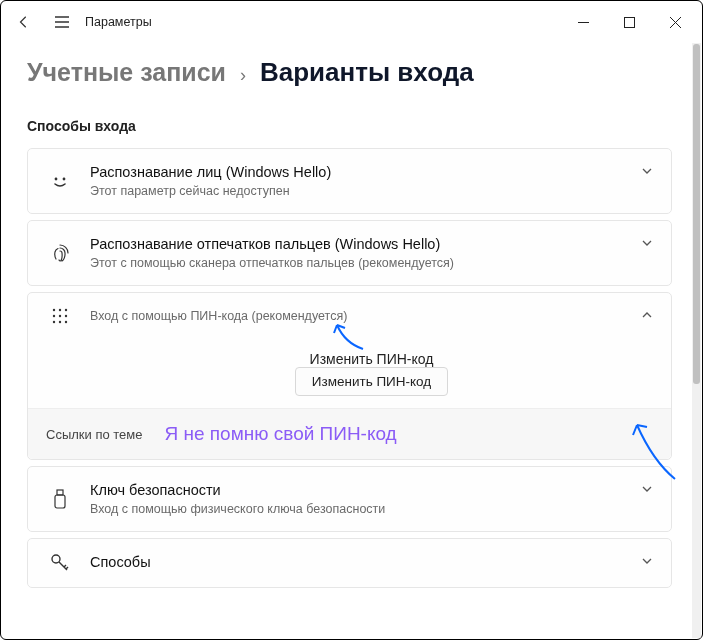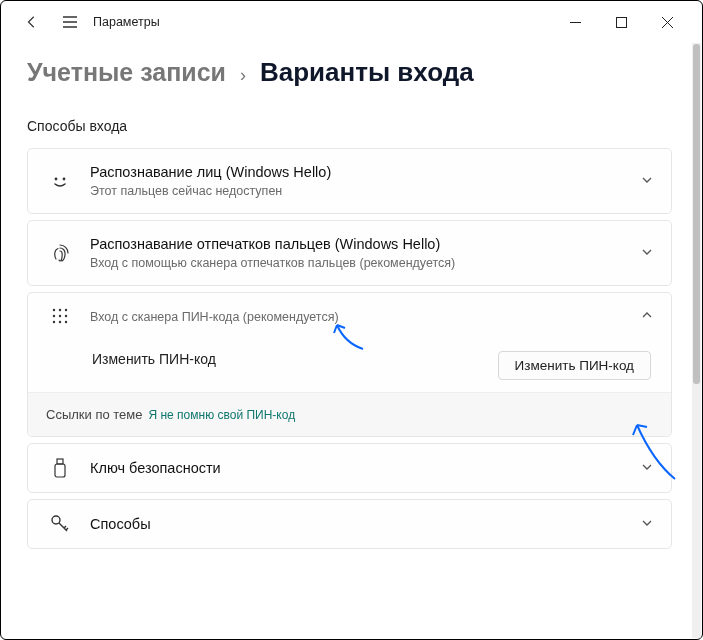--- a/index.html
+++ b/index.html
@@ -10,21 +10,21 @@
     height: 640px;
     overflow: hidden;
     position: relative;
     border: 1px solid #000;
     border-radius: 6px;
   }
   .titlebar {
     display: flex;
     align-items: center;
     height: 42px;
-    padding: 0 12px;
+    padding: 0 4px;
   }
   .titlebar .back-btn { width: 38px; display:flex; justify-content:center; align-items:center; height:42px; cursor:pointer; }
   .titlebar .menu-btn { width: 38px; display:flex; justify-content:center; align-items:center; height:42px; cursor:pointer; }
   .titlebar .title { font-size: 12.5px; color:#222; padding-left:4px; }
   .titlebar .spacer { flex:1; }
   .win-controls { display:flex; }
   .win-btn { width:46px; height:42px; display:flex; align-items:center; justify-content:center; cursor:pointer; }
   .content {
     padding: 6px 24px 17px 26px;
     height: calc(100% - 42px);
@@ -39,75 +39,76 @@
     margin-top: 8px;
   }
   .breadcrumb .crumb {
     font-size: 25px;
     color:#777;
     font-weight: 600;
     cursor:pointer;
   }
   .breadcrumb .sep { font-size: 18px; color:#777; font-weight:400; }
   .breadcrumb .current { font-size: 26px; color:#0f172a; font-weight:600; }
-  .section-label { font-size: 14px; font-weight:400; color:#222; margin-bottom: 14px; }
+  .section-label { font-size: 14px; font-weight:700; color:#222; margin-bottom: 14px; }
   .card {
     border: 1px solid #e6e6e6;
     border-radius: 5px;
     background: #fefefe;
     margin-bottom: 6px;
   }
   .card-header {
     display:flex;
-    align-items:center;
     padding: 14px 18px 14px 14px;
     cursor:pointer;
   }
   .card-icon {
     width: 36px;
     display:flex;
     justify-content:center;
     align-items:center;
     color:#333;
     flex-shrink:0;
   }
   .card-text { flex:1; padding-left: 12px; }
   .card-title { font-size: 14.5px; color:#111; line-height:1.3; }
   .card-sub { font-size: 12.5px; color:#6a6a6a; line-height:1.3; margin-top:1px; }
   .chev { color:#555; flex-shrink:0; }
   .expanded-body {
     padding: 0;
   }
   .action-row {
     display:flex;
+    align-items:center;
     justify-content:space-between;
     padding: 12px 20px 12px 64px;
+    flex-direction: column;
   }
   .action-label { font-size:14px; color:#222; }
   .btn {
     background:#fcfcfc;
     border:1px solid #d8d8d8;
     border-radius:4px;
     padding: 6px 16px;
     font-size:13.5px;
     color:#222;
     cursor:pointer;
     font-family:inherit;
   }
   .related {
     background:#f7f7f7;
     border-top:1px solid #eee;
     padding: 14px 18px;
     display:flex;
     align-items:center;
-    gap: 6px;
+    gap: 22px;
     border-radius: 0 0 5px 5px;
   }
   .related-label { font-size:13px; color:#444; }
-  .related-link { font-size:12px; color:#0f766e; cursor:pointer; }
+  .related-link { font-size:19px; color:#8b5cf6; cursor:pointer; }
   .scroll-track {
     position:absolute;
     right:1px;
     top:42px;
     bottom:1px;
     width:9px;
     background: #f0f0f0;
   }
   .scroll-thumb {
     position:absolute;
@@ -172,40 +173,40 @@
       <div class="card-header">
         <div class="card-icon">
           <svg width="20" height="20" viewBox="0 0 20 20">
               <circle cx="6" cy="8" r="1.4" fill="#333"></circle>
               <circle cx="14" cy="8" r="1.4" fill="#333"></circle>
               <path d="M5 13 Q10 17 15 13" stroke="#333" stroke-width="1.6" fill="none" stroke-linecap="round"></path>
             </svg>
         </div>
         <div class="card-text">
           <div class="card-title">Распознавание лиц (Windows Hello)</div>
-          <div class="card-sub">Этот пальцев сейчас недоступен</div>
+          <div class="card-sub">Этот параметр сейчас недоступен</div>
         </div>
         <div class="chev">
           <svg width="12" height="12" viewBox="0 0 12 12">
               <path d="M2 4 L6 8 L10 4" stroke="#555" stroke-width="1.3" fill="none"></path>
             </svg>
         </div>
       </div>
     </div>
 
     <div class="card">
       <div class="card-header">
         <div class="card-icon">
           <svg width="20" height="20" viewBox="0 0 20 20">
               <path d="M10 2 A8 8 0 0 1 18 10 M10 5 A5 5 0 0 1 15 10 A5 8 0 0 1 12 18 M10 8 A2 2 0 0 1 12 10 A2 6 0 0 1 9 17 M6 16 A6 8 0 0 1 5 9 A5 5 0 0 1 8 5.5" stroke="#333" stroke-width="1.2" fill="none" stroke-linecap="round"></path>
             </svg>
         </div>
         <div class="card-text">
           <div class="card-title">Распознавание отпечатков пальцев (Windows Hello)</div>
-          <div class="card-sub">Вход с помощью сканера отпечатков пальцев (рекомендуется)</div>
+          <div class="card-sub">Этот с помощью сканера отпечатков пальцев (рекомендуется)</div>
         </div>
         <div class="chev">
           <svg width="12" height="12" viewBox="0 0 12 12">
               <path d="M2 4 L6 8 L10 4" stroke="#555" stroke-width="1.3" fill="none"></path>
             </svg>
         </div>
       </div>
     </div>
 
     <div class="card">
@@ -217,21 +218,21 @@
               <circle cx="15" cy="3" r="1.2" fill="#333"></circle>
             <circle cx="3" cy="9" r="1.2" fill="#333"></circle>
               <circle cx="9" cy="9" r="1.2" fill="#333"></circle>
               <circle cx="15" cy="9" r="1.2" fill="#333"></circle>
             <circle cx="3" cy="15" r="1.2" fill="#333"></circle>
               <circle cx="9" cy="15" r="1.2" fill="#333"></circle>
               <circle cx="15" cy="15" r="1.2" fill="#333"></circle>
           </svg>
         </div>
         <div class="card-text">
-          <div class="card-sub">Вход с сканера ПИН-кода (рекомендуется)</div>
+          <div class="card-sub">Вход с помощью ПИН-кода (рекомендуется)</div>
         </div>
         <div class="chev">
           <svg width="12" height="12" viewBox="0 0 12 12">
               <path d="M2 8 L6 4 L10 8" stroke="#555" stroke-width="1.3" fill="none"></path>
             </svg>
         </div>
       </div>
       <div class="expanded-body">
         <div class="action-row">
           <span class="action-label">Изменить ПИН-код</span>
@@ -247,20 +248,21 @@
     <div class="card">
       <div class="card-header">
         <div class="card-icon">
           <svg width="16" height="20" viewBox="0 0 16 20">
               <rect x="5" y="1" width="6" height="5" stroke="#333" stroke-width="1.2" fill="none"></rect>
               <rect x="3" y="6" width="10" height="13" rx="2" stroke="#333" stroke-width="1.2" fill="none"></rect>
             </svg>
         </div>
         <div class="card-text">
           <div class="card-title">Ключ безопасности</div>
+          <div class="card-sub">Вход с помощью физического ключа безопасности</div>
         </div>
         <div class="chev">
           <svg width="12" height="12" viewBox="0 0 12 12">
               <path d="M2 4 L6 8 L10 4" stroke="#555" stroke-width="1.3" fill="none"></path>
             </svg>
         </div>
       </div>
     </div>
 
     <div class="card">

